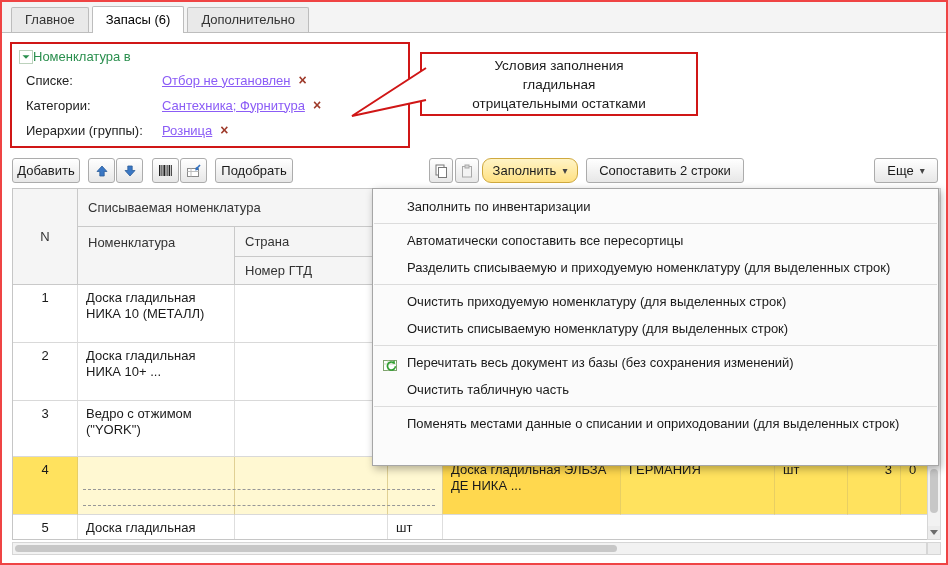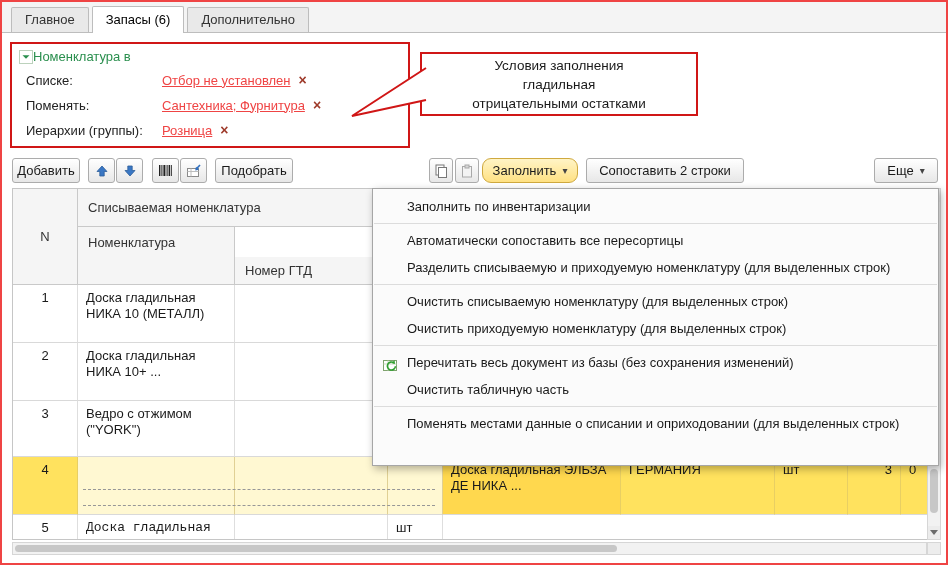--- a/index.html
+++ b/index.html
@@ -20,21 +20,21 @@
                 z-index:3; color:#000; }
 
   
   .filter-header { position:absolute; left:17px; top:47px; display:flex;
                    align-items:center; z-index:2; }
   .green-title { color:#2a8f4e; }
   .chev-btn { display:inline-flex; width:14px; height:14px; cursor:pointer; }
   .f-row { position:absolute; left:24px; display:flex; align-items:center;
            gap:8px; height:18px; z-index:2; }
   .f-label { width:128px; color:#222; }
-  .f-link { color:#ef4444; text-decoration:underline; cursor:pointer; white-space:nowrap; }
+  .f-link { color:#8b5cf6; text-decoration:underline; cursor:pointer; white-space:nowrap; }
   .f-x { color:#9e3a2a; font-weight:bold; font-size:14px; cursor:pointer; line-height:14px; }
 
   
   .anno-box { position:absolute; left:8px; top:40px; width:400px; height:106px;
               border:2px solid #d01616; z-index:5; pointer-events:none; }
   .callout { position:absolute; left:418px; top:50px; width:278px; height:64px;
              background:#fff; border:2px solid #d01616; z-index:6;
              display:flex; flex-direction:column; justify-content:center;
              align-items:center; line-height:19px; font-size:13.5px; text-align:center; }
   .callout-tail { position:absolute; left:344px; top:58px; z-index:7; pointer-events:none; }
@@ -113,21 +113,21 @@
     </span>
     <span class="green-title">Номенклатура в</span>
   </div>
 
   <div class="f-row" style="top:69px;">
     <span class="f-label">Списке:</span>
     <a class="f-link">Отбор не установлен</a>
     <span class="f-x">×</span>
   </div>
   <div class="f-row" style="top:94px;">
-    <span class="f-label">Поменять:</span>
+    <span class="f-label">Категории:</span>
     <a class="f-link">Сантехника; Фурнитура</a>
     <span class="f-x">×</span>
   </div>
   <div class="f-row" style="top:119px;">
     <span class="f-label">Иерархии (группы):</span>
     <a class="f-link">Розница</a>
     <span class="f-x">×</span>
   </div>
 
   <div class="anno-box"></div>
@@ -199,20 +199,21 @@
       <span>Еще</span>
       <span class="caret">▾</span>
     </div>
   </div>
 
   <div class="table">
 
     <div class="th" style="left:0;top:0;width:65px;height:96px;justify-content:center;">N</div>
     <div class="th" style="left:65px;top:0;width:850px;height:38px;">Списываемая номенклатура</div>
     <div class="th" style="left:65px;top:38px;width:157px;height:58px;align-items:flex-start;padding-top:8px;">Номенклатура</div>
+    <div class="th" style="left:222px;top:38px;width:153px;height:30px;">Страна</div>
     <div class="th" style="left:222px;top:68px;width:153px;height:28px;">Номер ГТД</div>
     <div class="th" style="left:375px;top:38px;width:540px;height:58px;"></div>
 
     <div class="tr" style="top:96px;height:58px;">
       <div class="td center" style="left:0;width:65px;">1</div>
       <div class="td" style="left:65px;width:157px;">Доска гладильная НИКА 10 (МЕТАЛЛ)</div>
       <div class="td" style="left:222px;width:153px;"></div>
       <div class="td" style="left:375px;width:55px;"></div>
       <div class="td nb" style="left:430px;width:485px;"></div>
     </div>
@@ -242,21 +243,21 @@
       <div class="td sel-bright" style="left:608px;width:154px;">ГЕРМАНИЯ</div>
       <div class="td sel-bright" style="left:762px;width:73px;">шт</div>
       <div class="td sel-bright" style="left:835px;width:53px;text-align:right;">3</div>
       <div class="td sel-bright nb" style="left:888px;width:27px;">0</div>
       <div class="dash" style="left:70px;top:32px;width:352px;"></div>
       <div class="dash" style="left:70px;top:48px;width:352px;"></div>
     </div>
 
     <div class="tr" style="top:326px;height:26px;">
       <div class="td center" style="left:0;width:65px;border-bottom:none;">5</div>
-      <div class="td" style="left:65px;width:157px;border-bottom:none;font-family:Liberation Mono, monospace;">Доска гладильная</div>
+      <div class="td" style="left:65px;width:157px;border-bottom:none;">Доска гладильная</div>
       <div class="td" style="left:222px;width:153px;border-bottom:none;"></div>
       <div class="td" style="left:375px;width:55px;border-bottom:none;">шт</div>
       <div class="td nb" style="left:430px;width:485px;border-bottom:none;"></div>
     </div>
   </div>
 
   <div class="vscroll">
     <div class="vs-btn" style="top:0;">
         <span class="tri-up"></span>
       </div>
@@ -270,22 +271,22 @@
     <div class="hthumb"></div>
   </div>
   <div class="corner"></div>
 
   <div class="menu">
     <div class="mi"><span>Заполнить по инвентаризации</span></div>
     <div class="msep"></div>
     <div class="mi"><span>Автоматически сопоставить все пересортицы</span></div>
     <div class="mi"><span>Разделить списываемую и приходуемую номенклатуру (для выделенных строк)</span></div>
     <div class="msep"></div>
+    <div class="mi"><span>Очистить приходуемую номенклатуру (для выделенных строк)</span></div>
     <div class="mi"><span>Очистить списываемую номенклатуру (для выделенных строк)</span></div>
-    <div class="mi"><span>Очистить приходуемую номенклатуру (для выделенных строк)</span></div>
     <div class="msep"></div>
     <div class="mi">
       <span class="micon">
         <svg width="16" height="16">
           <rect x="1.5" y="4.5" width="13" height="10" fill="#ffffff" stroke="#7fa36e"></rect>
           <line x1="1.5" y1="8" x2="14.5" y2="8" stroke="#c9d8c0"></line>
           <line x1="6" y1="4.5" x2="6" y2="14.5" stroke="#c9d8c0"></line>
           <path d="M12 7 a4 4 0 1 0 1.4 3.2" fill="none" stroke="#2f9e2f" stroke-width="1.6"></path>
           <path d="M12.6 4.2 L13 8 L9.4 7 Z" fill="#2f9e2f"></path>
         </svg>

